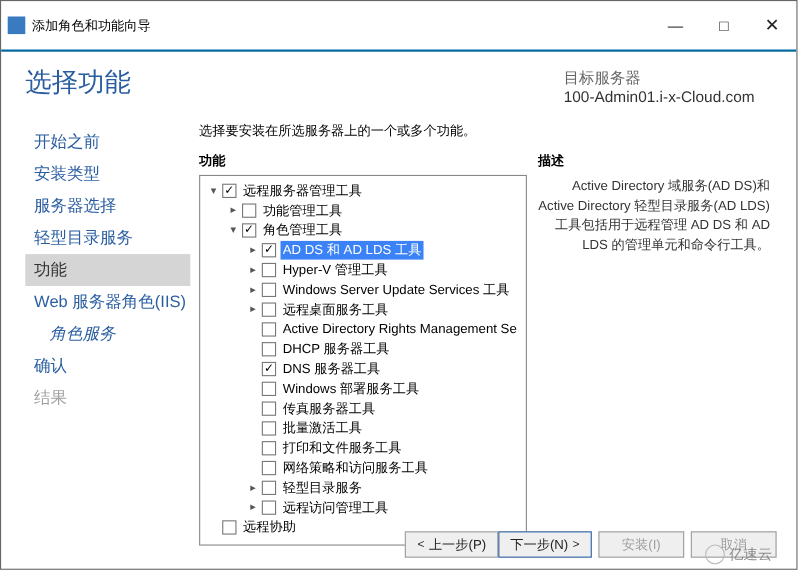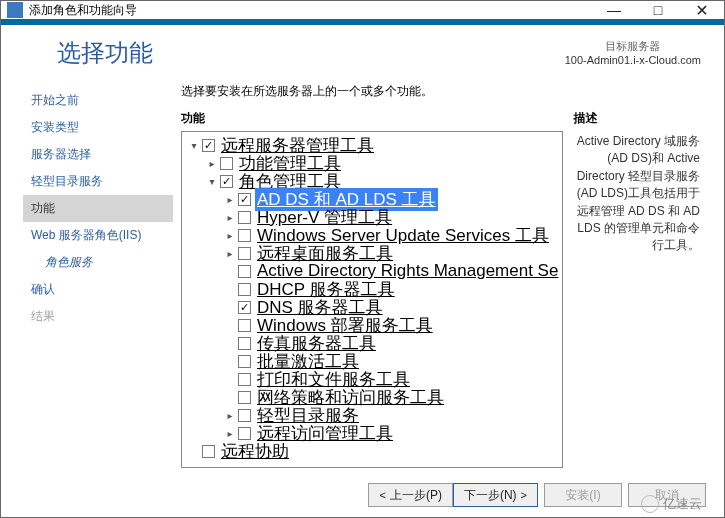--- a/index.html
+++ b/index.html
@@ -1,54 +1,54 @@
 <!DOCTYPE html>
 <html><head>
 <meta charset="utf-8">
 <style>
   * { box-sizing: border-box; font-family: "Microsoft YaHei", "Segoe UI", sans-serif; }
   html, body { margin: 0; padding: 0; }
   body { width: 725px; height: 518px; background: #fff; border: 1px solid #666; position: relative; overflow: hidden; font-size: 12px; color: #000; }
 
-  .titlebar { height: 24px; display: flex; align-items: center; padding-left: 6px; border-bottom: 6px solid #0369a1; }
+  .titlebar { height: 46px; display: flex; align-items: center; padding-left: 6px; border-bottom: 2px solid #0369a1; }
   .titlebar .app-icon { width: 16px; height: 16px; background: #3a7ac0; margin-right: 6px; display: inline-block; }
   .titlebar .title { flex: 1; font-size: 12px; }
   .titlebar .winbtn { width: 44px; height: 30px; display: flex; align-items: center; justify-content: center; color: #222; font-size: 14px; }
   .titlebar .winbtn.close { font-size: 16px; }
 
-  .header { display: flex; padding: 12px 23px 4px 22px; margin-left: 34px; }
+  .header { display: flex; padding: 12px 38px 4px 22px; }
   .header .heading { font-size: 24px; color: #2a5ea1; flex: 1; font-weight: 400; }
-  .header .target { text-align: center; font-size: 11px; color: #555; line-height: 1.3; padding-top: 2px; }
+  .header .target { text-align: left; font-size: 14px; color: #555; line-height: 1.3; padding-top: 2px; }
   .header .target .tlabel { color: #666; }
   .header .target .tval { color: #333; }
 
   .content { display: flex; padding: 6px 22px 0 22px; height: 395px; }
 
   .sidebar { width: 150px; padding-top: 8px; }
-  .sidebar .step { font-size: 12px; color: #2a5ea1; padding: 5px 4px 5px 8px; cursor: pointer; white-space: nowrap; }
+  .sidebar .step { font-size: 15px; color: #2a5ea1; padding: 5px 4px 5px 8px; cursor: pointer; white-space: nowrap; }
   .sidebar .step.disabled { color: #a0a0a0; }
   .sidebar .step.active { background: #d5d5d5; color: #333; }
   .sidebar .step.sub { padding-left: 22px; font-style: italic; }
 
   .mainarea { flex: 1; display: flex; flex-direction: column; padding-left: 8px; }
   .instr { font-size: 12px; padding: 4px 0 10px 0; }
   .panels { flex: 1; display: flex; gap: 10px; min-height: 0; }
   .panel { display: flex; flex-direction: column; min-height: 0; }
   .panel.features { flex: 0 0 298px; }
   .panel.desc { flex: 1; }
   .panel-title { font-weight: 700; font-size: 12px; padding-bottom: 4px; }
   .treebox { border: 1px solid #888; flex: 1; overflow: auto; padding: 4px 2px; background: #fff; }
   .descbox { font-size: 12px; color: #333; line-height: 1.45; padding: 2px 2px 0 0; text-align: right; }
 
   .node { white-space: nowrap; display: flex; align-items: center; height: 18px; }
   .expander { width: 12px; height: 12px; display: inline-flex; align-items: center; justify-content: center; font-size: 10px; color: #555; margin-right: 2px; cursor: pointer; }
   .expander.none { visibility: hidden; }
   .cb { width: 13px; height: 13px; border: 1px solid #777; display: inline-flex; align-items: center; justify-content: center; font-size: 11px; margin-right: 4px; background: #fff; cursor: pointer; line-height: 1; }
   .cb.checked::before { content: "✓"; color: #000; }
-  .nlabel { font-size: 17px; padding: 0 2px; text-decoration: underline; }
+  .nlabel { font-size: 12px; padding: 0 2px; }
   .nlabel.sel { background: #3b82f6; color: #fff; }
 
   .footer { position: absolute; bottom: 10px; right: 18px; display: flex; gap: 6px; align-items: center; }
   .footer .grp { display: flex; }
   .btn { height: 24px; min-width: 78px; padding: 0 10px; font-size: 12px; border: 1px solid #9c9c9c; background: #efefef; color: #222; display: inline-flex; align-items: center; justify-content: center; gap: 4px; cursor: pointer; }
   .btn.primary { border: 1px solid #2a5ea1; }
   .btn.disabled { color: #9e9e9e; cursor: default; }
   .btn .arrow { font-size: 11px; }
 
   .watermark { position: absolute; right: 22px; bottom: 4px; font-size: 13px; color: #888; display: flex; align-items: center; gap: 4px; pointer-events: none; }

